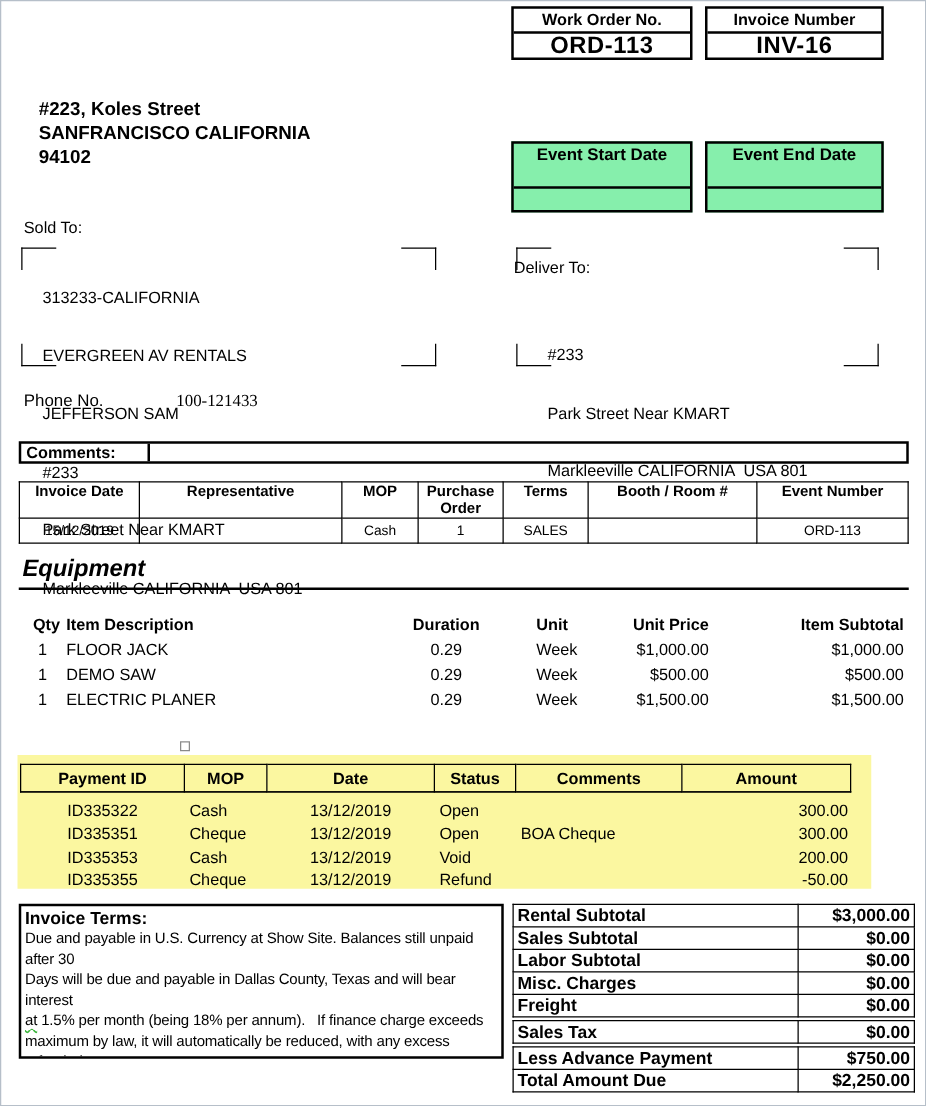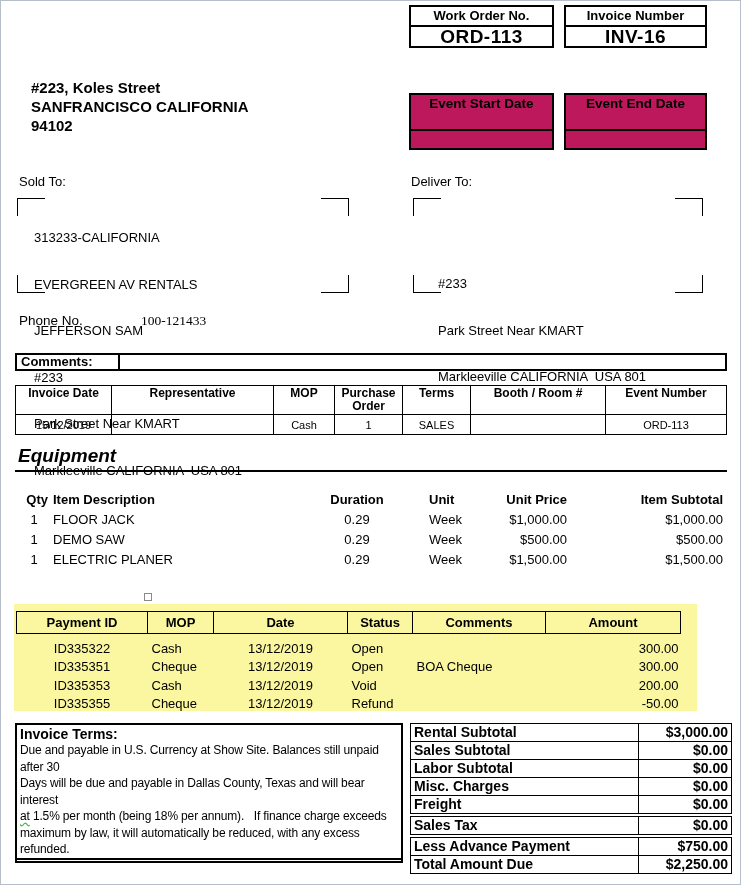--- a/index.html
+++ b/index.html
@@ -10,21 +10,21 @@
   }
   
   .idbox{position:absolute;top:4px;border:2px solid #000;box-sizing:border-box;background:#fff;}
   .idbox .lbl{height:18px;line-height:18px;border-bottom:2px solid #000;font-weight:bold;font-size:13px;text-align:center;}
   .idbox .val{height:19px;line-height:19px;font-weight:bold;font-size:19px;text-align:center;letter-spacing:.5px;}
   .wo-box{left:408px;width:145px;}
   .inv-box{left:563px;width:143px;}
   
   .company{position:absolute;left:30px;top:77px;width:320px;text-align:left;font-weight:bold;font-size:15px;line-height:19px;}
   
-  .evtbox{position:absolute;top:92px;border:2px solid #000;box-sizing:border-box;background:#be185d;}
+  .evtbox{position:absolute;top:112px;border:2px solid #000;box-sizing:border-box;background:#86efac;}
   .evtbox .lbl{height:36px;border-bottom:2px solid #000;font-weight:bold;font-size:13.5px;text-align:center;padding-top:1px;box-sizing:border-box;}
   .evtbox .val{height:17px;font-size:12px;}
   .evt-start{left:408px;width:145px;}
   .evt-end{left:563px;width:143px;}
   
   .sec-title{position:absolute;top:173px;font-weight:normal;font-size:13px;}
   .brackets{position:absolute;top:197px;height:95px;}
   .bk{position:absolute;width:27px;height:17px;}
   .bk-tl{left:0;top:0;border-top:1.5px solid #000;border-left:1.5px solid #000;}
   .bk-tr{right:0;top:0;border-top:1.5px solid #000;border-right:1.5px solid #000;}
@@ -63,21 +63,21 @@
   .pay-table th{border:1.5px solid #000;font-weight:bold;font-size:13px;height:19px;text-align:center;}
   .pay-table td{font-size:13px;height:16.5px;vertical-align:bottom;}
   .pay-table tbody tr:first-child td{padding-top:5px;}
   .pay-table td:nth-child(1){text-align:center;}
   .pay-table td:nth-child(2){padding-left:4px;}
   .pay-table td:nth-child(3){text-align:center;}
   .pay-table td:nth-child(4){padding-left:4px;}
   .pay-table td:nth-child(5){padding-left:4px;}
   .pay-table td:nth-child(6){text-align:right;padding-right:2px;}
   
-  .terms-box{position:absolute;left:14px;top:722px;width:388px;height:140px;border:2px solid #000;box-sizing:border-box;overflow:hidden;}
+  .terms-box{position:absolute;left:14px;top:722px;width:388px;height:124px;border:2px solid #000;box-sizing:border-box;overflow:hidden;}
   .terms-title{font-weight:bold;font-size:14px;line-height:16px;padding:1px 3px 0;}
   .terms-line{font-size:12px;line-height:16.5px;padding:0 3px;white-space:pre-wrap;letter-spacing:-0.15px;}
   .misspell{text-decoration:underline wavy #3db53d;text-underline-offset:2px;}
   .remit-label{border-top:2px solid #000;font-weight:bold;font-size:13px;line-height:15px;padding:1px 3px 0;}
   
   .totals{position:absolute;left:409px;top:722px;width:321px;}
   .totals table{border-collapse:collapse;table-layout:fixed;width:321px;margin-bottom:2px;}
   .totals td{border:1.5px solid #000;font-weight:bold;font-size:14px;height:15px;line-height:15px;}
   .totals td.tlabel{padding-left:3px;text-align:left;}
   .totals td.tvalue{padding-right:3px;text-align:right;}
@@ -120,21 +120,21 @@
   </div>
   <div class="addr" style="left:33px;top:198px;">
     <div>313233-CALIFORNIA</div>
     <div>EVERGREEN AV RENTALS</div>
     <div>JEFFERSON SAM</div>
     <div>#233</div>
     <div>Park Street Near KMART</div>
     <div>Markleeville CALIFORNIA  USA 801</div>
   </div>
 
-  <div class="sec-title" style="left:410px;">Deliver To:</div>
+  <div class="sec-title" style="left:410px;margin-top:32px;">Deliver To:</div>
   <div class="brackets" style="left:412px;width:290px;">
     <span class="bk bk-tl"></span>
     <span class="bk bk-tr"></span>
     <span class="bk bk-bl"></span>
     <span class="bk bk-br"></span>
   </div>
   <div class="addr" style="left:437px;top:244px;">
     <div>#233</div>
     <div>Park Street Near KMART</div>
     <div>Markleeville CALIFORNIA  USA 801</div>

